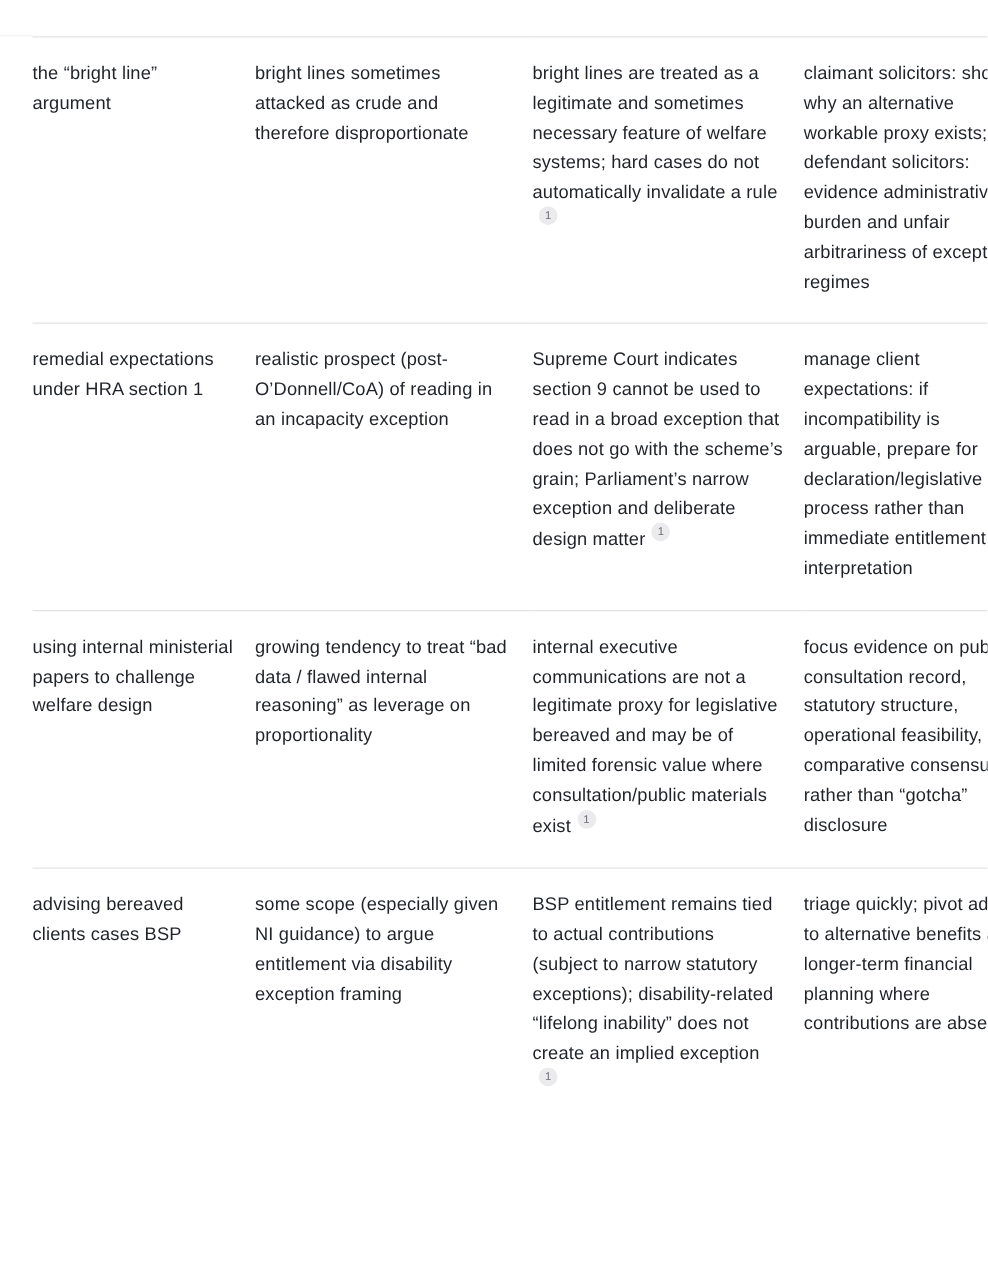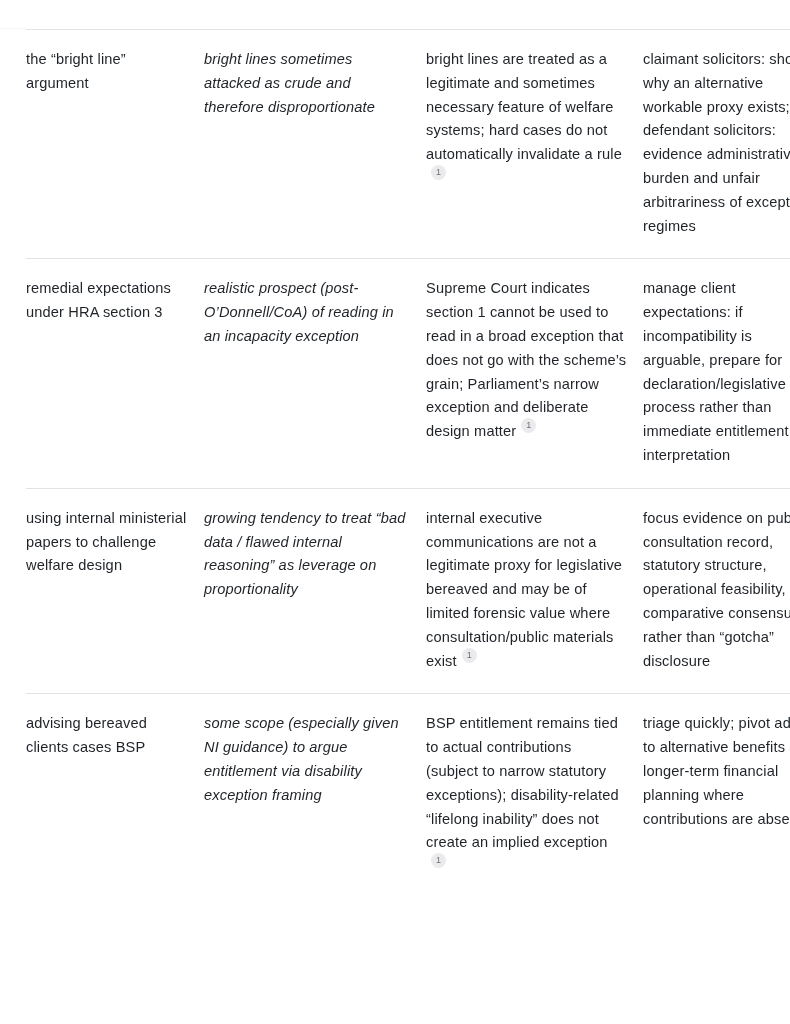--- a/index.html
+++ b/index.html
@@ -47,21 +47,21 @@
     font-size: 14.6px;
     line-height: 23.8px;
     color: #1f2328;
     font-weight: 400;
     letter-spacing: 0.01em;
     word-wrap: break-word;
     overflow-wrap: break-word;
   }
 
   table.cmp td.c1 { width: 162px; }
-  table.cmp td.c2 { width: 206px; font-style: italic; }
+  table.cmp td.c2 { width: 206px; }
   table.cmp td.c3 { width: 201px; }
   table.cmp td.c4 { width: 175px; padding-right: 0; }
 
   .cell-text { display: inline; }
 
   .cite-badge {
     display: inline-block;
     min-width: 15px;
     height: 15px;
     line-height: 15px;
@@ -101,23 +101,23 @@
       <tbody>
 
         <tr>
           <td class="c1"><span class="cell-text">the “bright line” argument</span></td>
           <td class="c2"><span class="cell-text">bright lines sometimes attacked as crude and therefore disproportionate</span></td>
           <td class="c3"><span class="cell-text">bright lines are treated as a legitimate and sometimes necessary feature of welfare systems; hard cases do not automatically invalidate a rule</span><span class="cite-badge">1</span></td>
           <td class="c4"><span class="cell-text">claimant solicitors: show why an alternative workable proxy exists; defendant solicitors: evidence administrative burden and unfair arbitrariness of exception regimes</span></td>
         </tr>
 
         <tr>
-          <td class="c1"><span class="cell-text">remedial expectations under HRA section 3</span></td>
+          <td class="c1"><span class="cell-text">remedial expectations under HRA section 1</span></td>
           <td class="c2"><span class="cell-text">realistic prospect (post-O’Donnell/CoA) of reading in an incapacity exception</span></td>
-          <td class="c3"><span class="cell-text">Supreme Court indicates section 1 cannot be used to read in a broad exception that does not go with the scheme’s grain; Parliament’s narrow exception and deliberate design matter</span><span class="cite-badge">1</span></td>
+          <td class="c3"><span class="cell-text">Supreme Court indicates section 9 cannot be used to read in a broad exception that does not go with the scheme’s grain; Parliament’s narrow exception and deliberate design matter</span><span class="cite-badge">1</span></td>
           <td class="c4"><span class="cell-text">manage client expectations: if incompatibility is arguable, prepare for declaration/legislative process rather than immediate entitlement via interpretation</span></td>
         </tr>
 
         <tr>
           <td class="c1"><span class="cell-text">using internal ministerial papers to challenge welfare design</span></td>
           <td class="c2"><span class="cell-text">growing tendency to treat “bad data / flawed internal reasoning” as leverage on proportionality</span></td>
           <td class="c3"><span class="cell-text">internal executive communications are not a legitimate proxy for legislative bereaved and may be of limited forensic value where consultation/public materials exist</span><span class="cite-badge">1</span></td>
           <td class="c4"><span class="cell-text">focus evidence on public consultation record, statutory structure, operational feasibility, and comparative consensus rather than “gotcha” disclosure</span></td>
         </tr>
 

